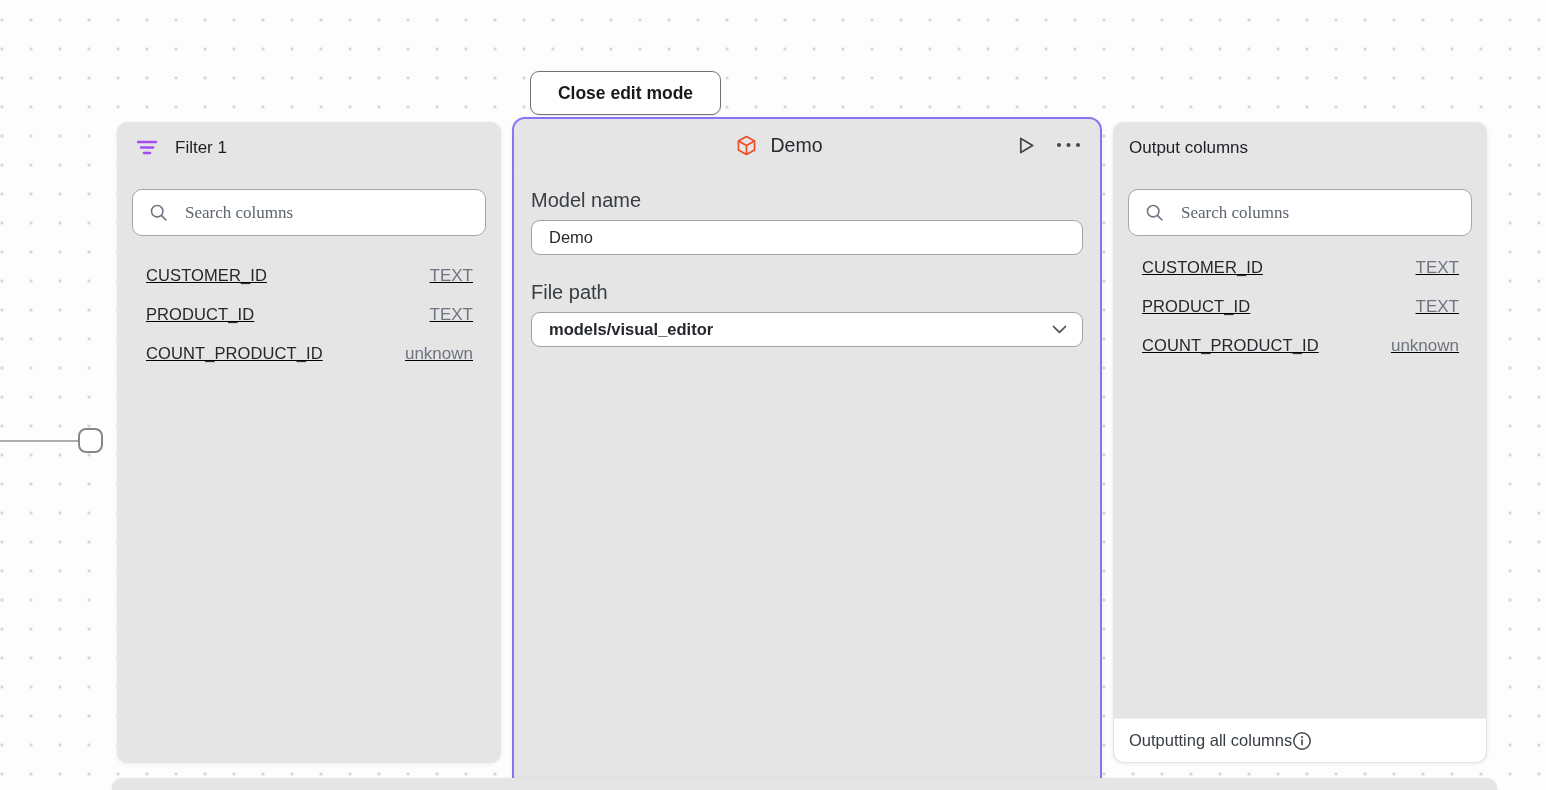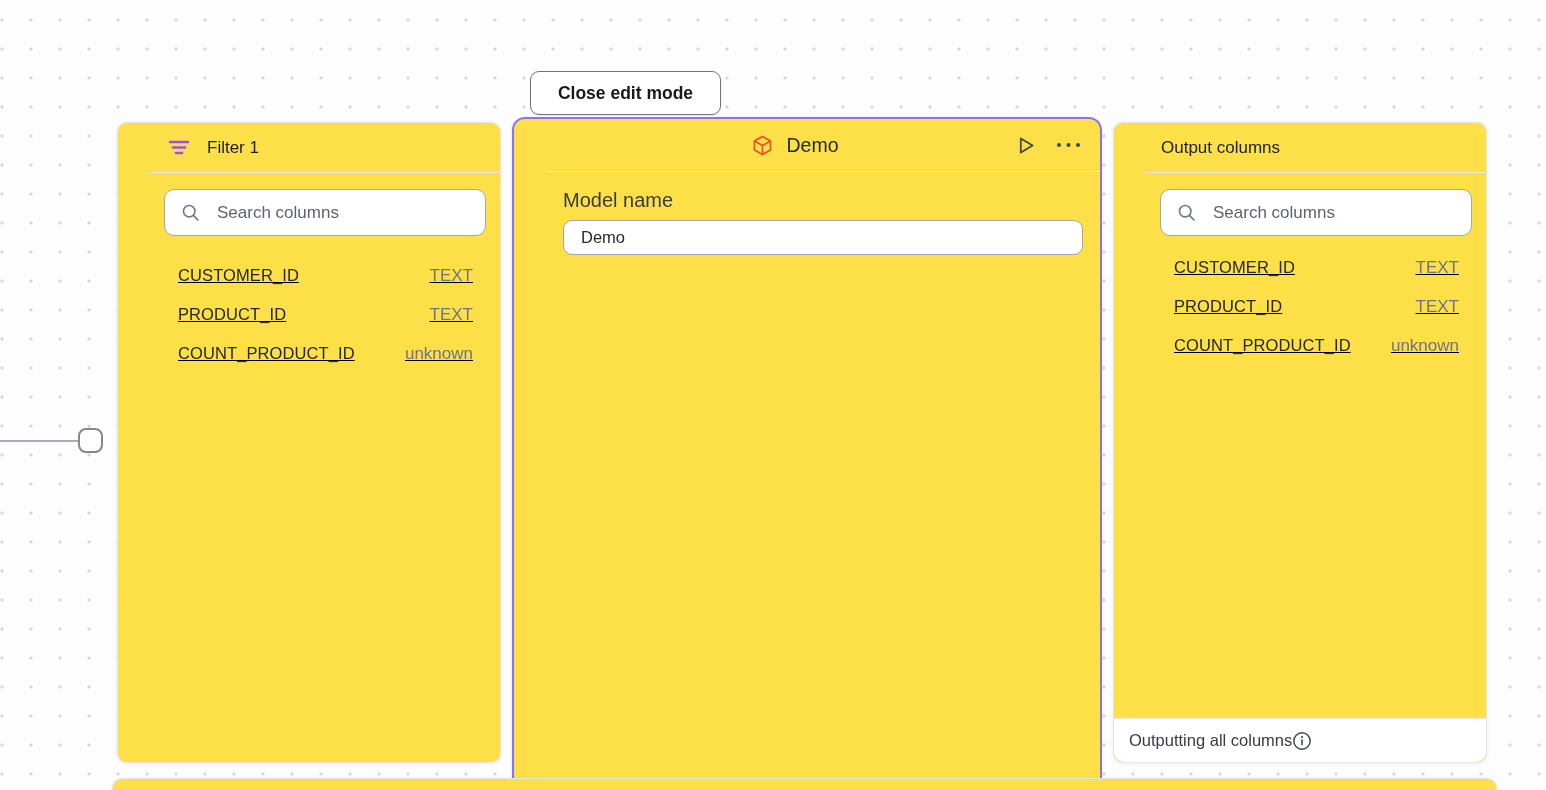--- a/index.html
+++ b/index.html
@@ -7,40 +7,39 @@
   body {
     width: 1546px; height: 790px; position: relative; overflow: hidden;
     font-family: "Liberation Sans", sans-serif;
     background-color: #fdfdfe;
     background-image: radial-gradient(circle, #d0d0d6 1.2px, transparent 1.6px);
     background-size: 29px 29px;
     background-position: -12.5px 5.5px;
   }
 
   .panel {
-    position: absolute; background: #fde047;
+    position: absolute; background: #e5e5e5;
     border: 1px solid #e5e5e9; border-radius: 10px;
     box-shadow: 0 1px 4px rgba(0,0,0,0.07);
-    padding-left: 32px;
   }
   #filter-panel { left: 117px; top: 122px; width: 384px; height: 641px; }
   #model-panel  { left: 512px; top: 117px; width: 590px; height: 774px;
                   border: 2.5px solid #8a73f3; border-radius: 13px; }
   #output-panel { left: 1113px; top: 122px; width: 374px; height: 641px; }
   #bottom-panel { left: 112px; top: 778px; width: 1385px; height: 40px; border-radius: 10px; }
 
   .side-header { height: 50px; display: flex; align-items: center; border-bottom: 1px solid #e9e9ed; }
   #filter-panel .side-header { padding: 0 16px 0 19px; gap: 18px; }
   #output-panel .side-header { padding: 0 15px; }
   .side-title { font-size: 17px; color: #1c1f24; }
 
   .search-box { margin: 16px 14px 0; height: 47px; border: 1.5px solid #a6a6ad; border-radius: 10px;
     display: flex; align-items: center; padding: 0 16px; gap: 14px; background: #fff; }
   .search-box input { border: none; outline: none; flex: 1; font-size: 17px; color: #2a2e34;
-    font-family: Liberation Sans, sans-serif; background: transparent; min-width: 0; }
+    font-family: Liberation Serif, serif; background: transparent; min-width: 0; }
   .search-box input::placeholder { color: #5d646e; opacity: 1; }
 
   .col-list { margin: 20px 14px 0; }
   #output-panel .col-list { margin-top: 12px; }
   .col-row { height: 39px; display: flex; align-items: center; justify-content: space-between; padding: 0 13px 0 14px; text-decoration: underline; }
   .col-name { font-size: 16.5px; color: #24272c; letter-spacing: 0.1px; }
   .col-type { font-size: 17px; color: #6f7480; }
 
   .model-header { height: 53px; border-bottom: 1px solid #e9e9ed;
     display: flex; align-items: center; justify-content: center; position: relative; }
@@ -149,20 +148,31 @@
         </svg>
       </button>
     </div>
   </div>
 
   <div class="model-body">
     <div class="field">
       <div class="field-label">Model name</div>
       <input class="text-input" type="text" value="Demo" style="">
     </div>
+    <div class="field">
+      <div class="field-label">File path</div>
+      <div class="select-input">
+        <span class="select-text">models/visual_editor</span>
+        <span>
+          <svg width="15" height="9" viewBox="0 0 15 9">
+            <path d="M1.5 1.5 7.5 7.3 13.5 1.5" fill="none" stroke="#474c54" stroke-width="1.7" stroke-linecap="round" stroke-linejoin="round"></path>
+          </svg>
+        </span>
+      </div>
+    </div>
   </div>
 
   <div class="model-footer">
     <div class="pill">
       <span>
         <svg width="21" height="17" viewBox="0 0 21 17">
           <rect x="1" y="1" width="19" height="15" rx="3.2" stroke="#54575e" stroke-width="1.5" fill="none"></rect>
           <path d="M1 6h19M1 11h19" stroke="#54575e" stroke-width="1.5"></path>
         </svg>
       </span>

